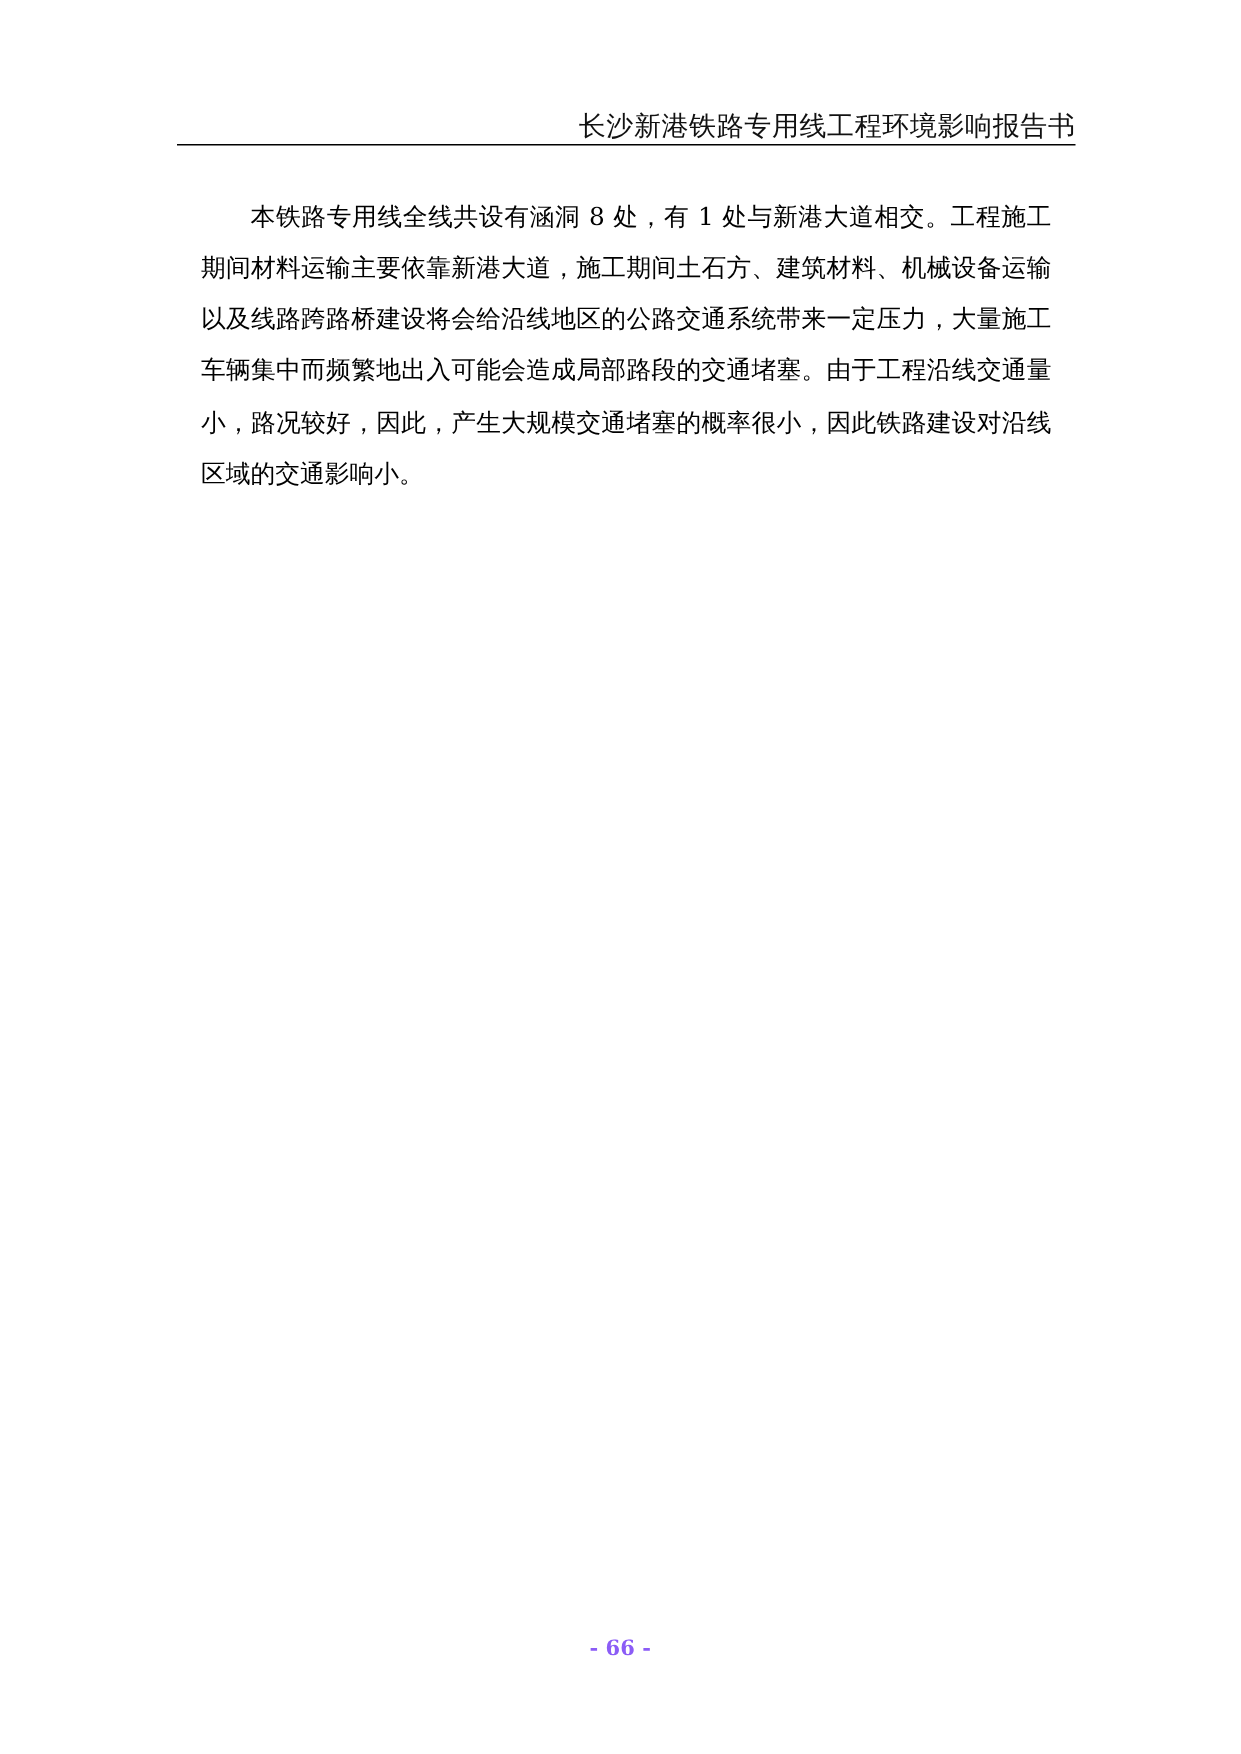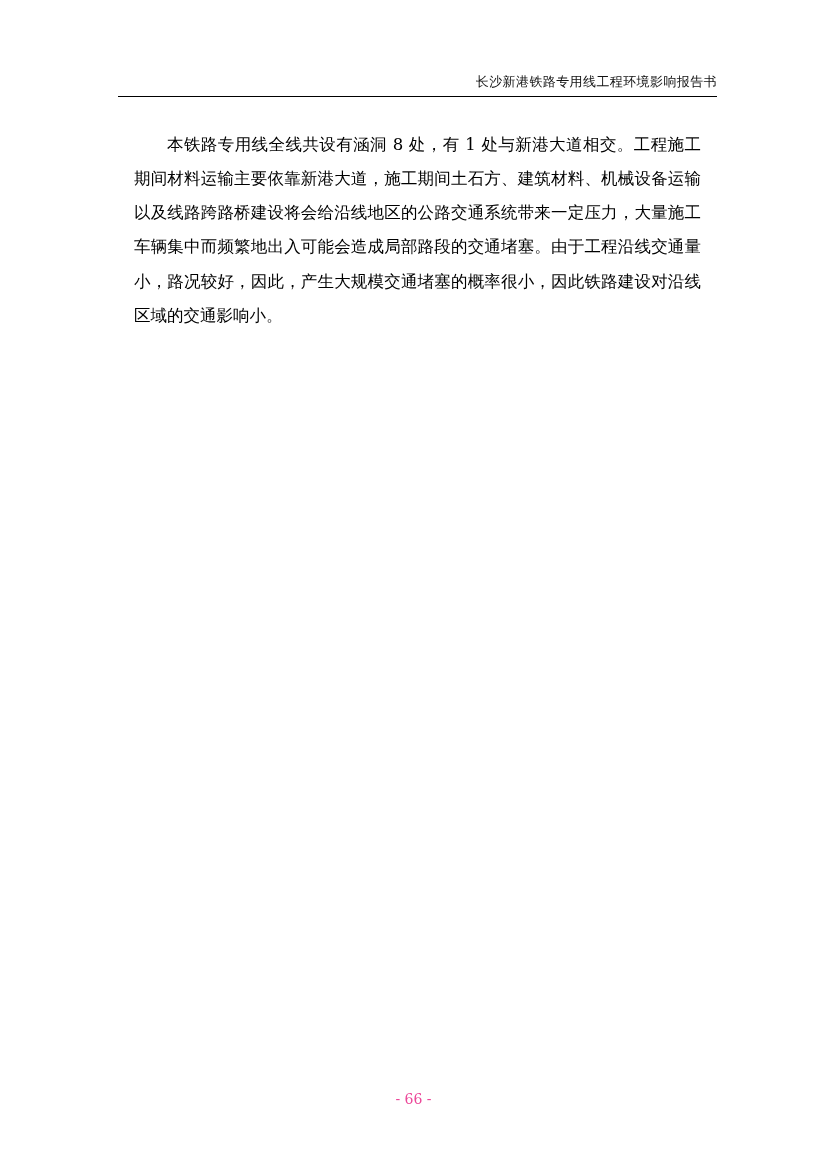--- a/index.html
+++ b/index.html
@@ -17,21 +17,21 @@
     font-family: "DejaVu Serif", "Liberation Serif", serif;
     color: #000000;
     overflow: hidden;
   }
   .header {
     position: absolute;
     top: 74px;
     left: 118px;
     right: 110px;
     text-align: right;
-    font-size: 13px;
+    font-size: 18px;
     font-family: "DejaVu Serif", "Liberation Serif", serif;
     color: #111111;
     letter-spacing: 0.4px;
     line-height: 1.2;
   }
   .header-rule {
     position: absolute;
     top: 96px;
     left: 118px;
     right: 110px;
@@ -55,21 +55,22 @@
     font-family: "DejaVu Serif", "Liberation Serif", serif;
   }
   .footer {
     position: absolute;
     bottom: 62px;
     left: 0;
     width: 100%;
     text-align: center;
     font-size: 14px;
     font-family: "DejaVu Serif", "Liberation Serif", serif;
-    color: #ec4899;
+    color: #8b5cf6;
+    font-weight: bold;
   }
 </style>
 </head>
 <body>
 
 <div class="page">
 
   <div class="header">长沙新港铁路专用线工程环境影响报告书</div>
 
   <div class="header-rule"></div>

